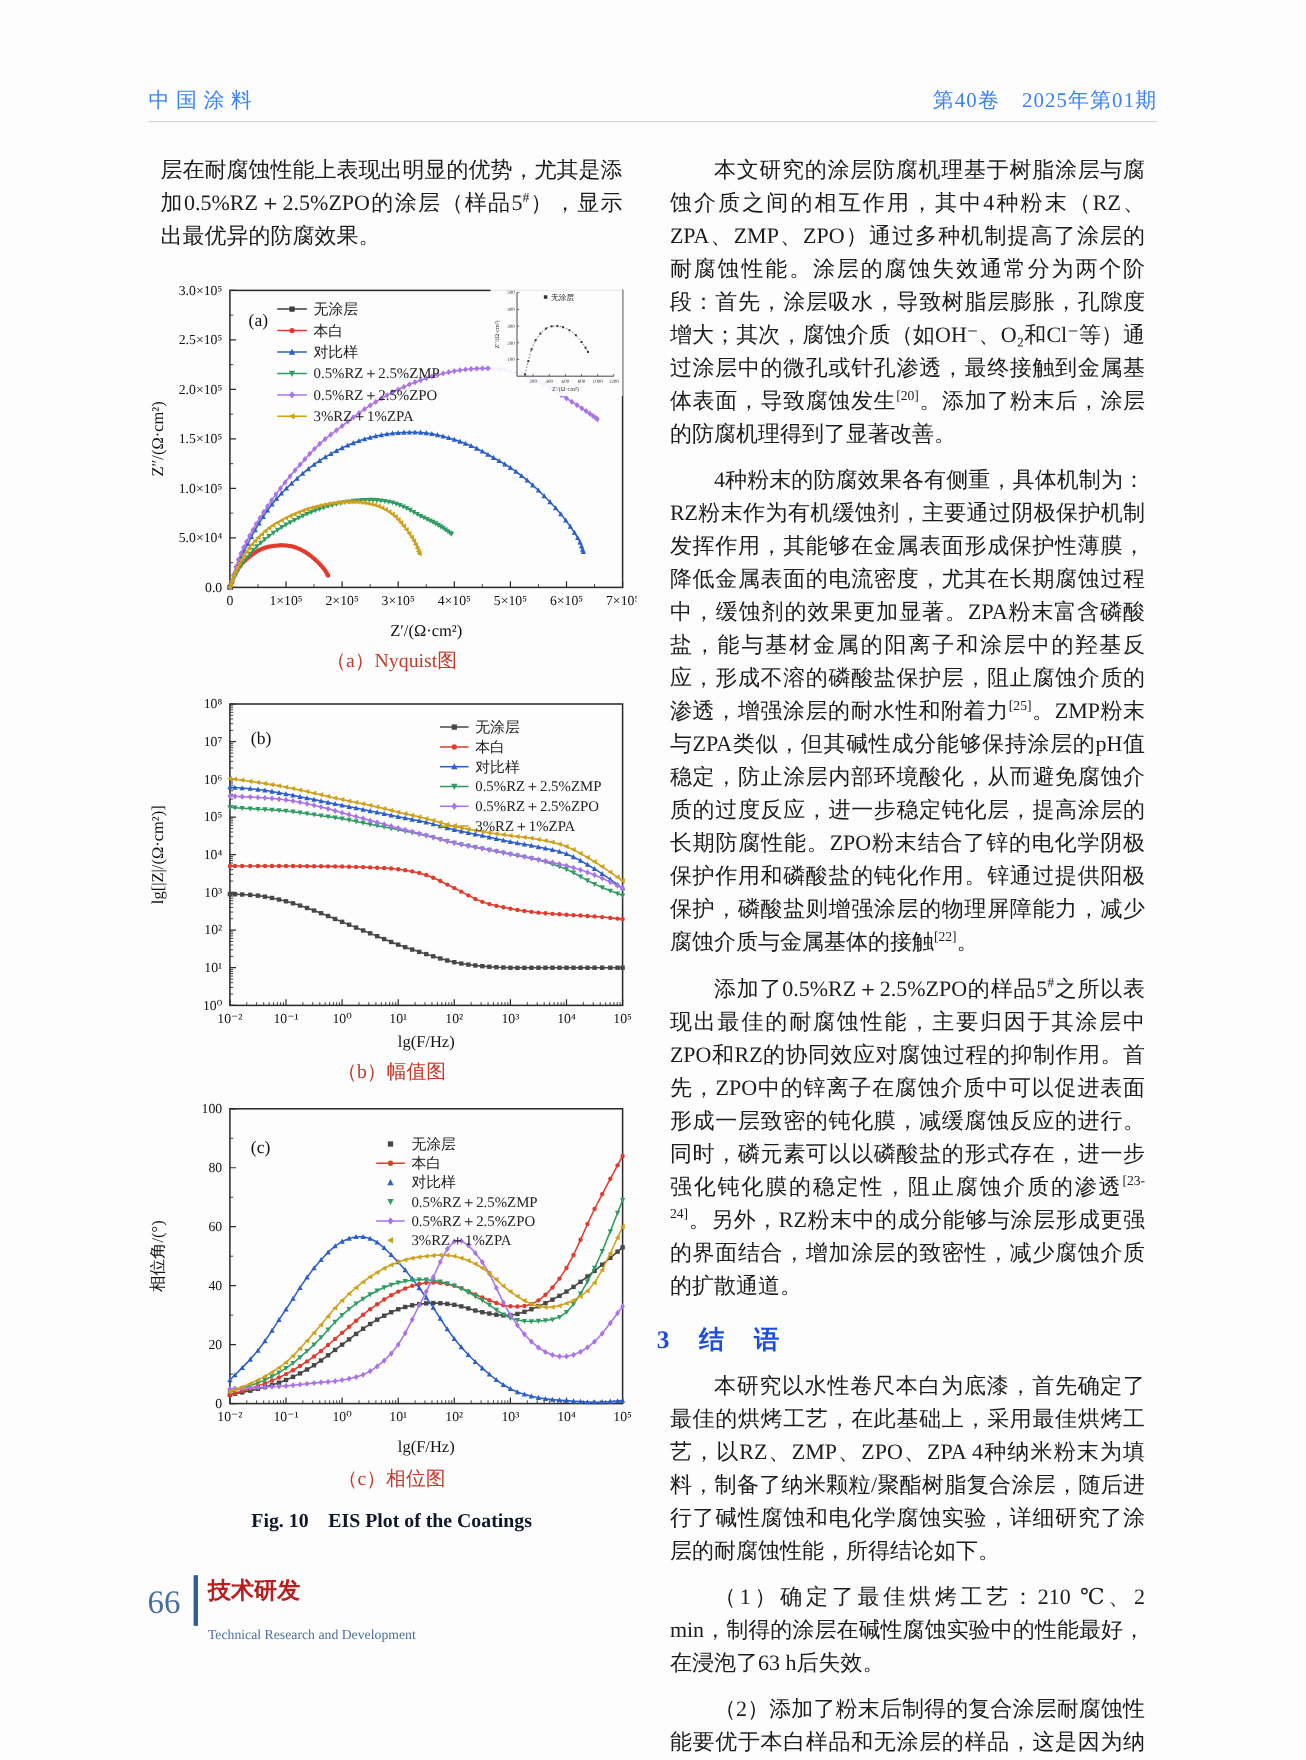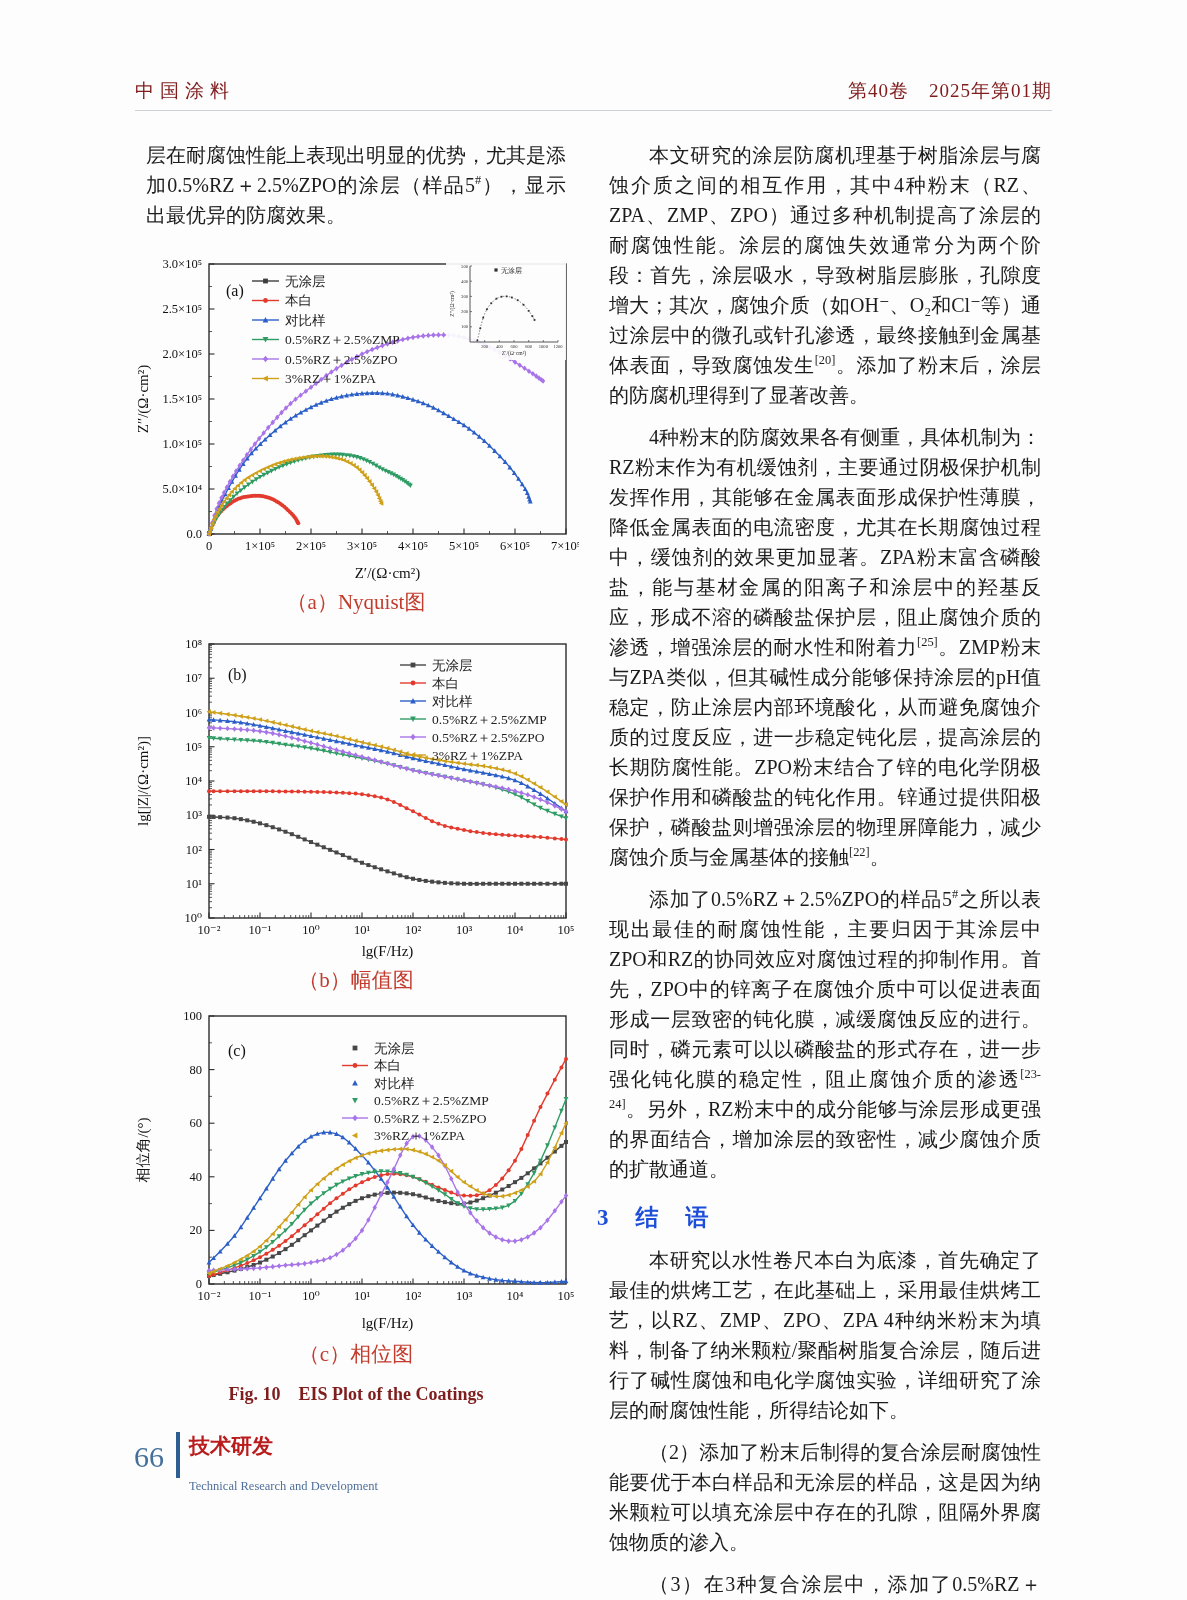--- a/index.html
+++ b/index.html
@@ -1,33 +1,33 @@
 <!DOCTYPE html>
 <html><head>
 <meta charset="utf-8">
 <style>
   html,body{margin:0;padding:0;background:#e9eaec;}
   .page{position:relative;width:1187px;height:1600px;margin:0 auto;background:#fdfdfd;
         font-family:"Liberation Serif","DejaVu Serif",serif;color:#1c1c1c;overflow:hidden;}
   .header{position:absolute;left:135px;right:135px;top:78px;display:flex;
-          justify-content:space-between;font-size:19px;color:#7f1d1d;}
+          justify-content:space-between;font-size:19px;color:#3b82f6;}
   .header .journal{letter-spacing:6px;}
   .header .issue{letter-spacing:1px;}
   .header-rule{position:absolute;left:135px;right:135px;top:110px;height:1px;background:#ccd1d5;}
   .col-left{position:absolute;left:134px;top:128px;width:444px;}
   .col-right{position:absolute;left:597px;top:128px;width:456px;}
   .body-text{font-size:20px;line-height:30px;text-align:justify;text-indent:2em;margin:12px;}
   .no-indent{text-indent:0;}
   .body-text sup{font-size:0.62em;line-height:0;}
   .figure{margin-top:24px;text-align:center;}
   .chart{width:445px;}
   .chart svg{display:block;}
-  .chart-caption{color:#c23b2c;font-size:21px;margin:2px 0 14px;}
+  .chart-caption{color:#c23b2c;font-size:18px;margin:2px 0 14px;}
   .fig-caption-cn{font-weight:bold;font-size:20px;margin-top:20px;color:#111;}
-  .fig-caption-en{font-weight:bold;font-size:18px;margin-top:8px;color:#7f1d1d;}
+  .fig-caption-en{font-weight:bold;font-size:18px;margin-top:8px;color:#0f172a;}
   .section-heading{color:#1d4ed8;font-size:23px;font-weight:bold;margin:18px 0 12px;letter-spacing:2px;}
   .footer{position:absolute;left:134px;top:1432px;display:flex;align-items:flex-start;}
   .page-num{font-size:30px;color:#46709c;margin-top:8px;}
   .footer-bar{display:inline-block;width:4px;height:46px;background:#2c5e92;margin:0 9px 0 12px;}
   .sec-cn{font-size:21px;font-weight:bold;color:#b91c1c;font-family:"Liberation Sans","DejaVu Sans",sans-serif;}
   .sec-en{font-size:12.5px;color:#4f6f9a;margin-top:19px;}
 </style>
 </head>
 <body>
 
@@ -1504,20 +1504,21 @@
       <div class="fig-caption-en">Fig. 10　EIS Plot of the Coatings</div>
     </div>
   </div>
 
   <div class="col-right">
     <p class="body-text rich">本文研究的涂层防腐机理基于树脂涂层与腐蚀介质之间的相互作用，其中4种粉末（RZ、ZPA、ZMP、ZPO）通过多种机制提高了涂层的耐腐蚀性能。涂层的腐蚀失效通常分为两个阶段：首先，涂层吸水，导致树脂层膨胀，孔隙度增大；其次，腐蚀介质（如OH⁻、O₂和Cl⁻等）通过涂层中的微孔或针孔渗透，最终接触到金属基体表面，导致腐蚀发生<sup>[20]</sup>。添加了粉末后，涂层的防腐机理得到了显著改善。</p>
     <p class="body-text rich">4种粉末的防腐效果各有侧重，具体机制为：RZ粉末作为有机缓蚀剂，主要通过阴极保护机制发挥作用，其能够在金属表面形成保护性薄膜，降低金属表面的电流密度，尤其在长期腐蚀过程中，缓蚀剂的效果更加显著。ZPA粉末富含磷酸盐，能与基材金属的阳离子和涂层中的羟基反应，形成不溶的磷酸盐保护层，阻止腐蚀介质的渗透，增强涂层的耐水性和附着力<sup>[25]</sup>。ZMP粉末与ZPA类似，但其碱性成分能够保持涂层的pH值稳定，防止涂层内部环境酸化，从而避免腐蚀介质的过度反应，进一步稳定钝化层，提高涂层的长期防腐性能。ZPO粉末结合了锌的电化学阴极保护作用和磷酸盐的钝化作用。锌通过提供阳极保护，磷酸盐则增强涂层的物理屏障能力，减少腐蚀介质与金属基体的接触<sup>[22]</sup>。</p>
     <p class="body-text rich">添加了0.5%RZ＋2.5%ZPO的样品5<sup>#</sup>之所以表现出最佳的耐腐蚀性能，主要归因于其涂层中ZPO和RZ的协同效应对腐蚀过程的抑制作用。首先，ZPO中的锌离子在腐蚀介质中可以促进表面形成一层致密的钝化膜，减缓腐蚀反应的进行。同时，磷元素可以以磷酸盐的形式存在，进一步强化钝化膜的稳定性，阻止腐蚀介质的渗透<sup>[23-24]</sup>。另外，RZ粉末中的成分能够与涂层形成更强的界面结合，增加涂层的致密性，减少腐蚀介质的扩散通道。</p>
     <h2 class="section-heading">3　结　语</h2>
     <p class="body-text rich">本研究以水性卷尺本白为底漆，首先确定了最佳的烘烤工艺，在此基础上，采用最佳烘烤工艺，以RZ、ZMP、ZPO、ZPA 4种纳米粉末为填料，制备了纳米颗粒/聚酯树脂复合涂层，随后进行了碱性腐蚀和电化学腐蚀实验，详细研究了涂层的耐腐蚀性能，所得结论如下。</p>
+    <p class="body-text rich">（1）确定了最佳烘烤工艺：210 ℃、2 min，制得的涂层在碱性腐蚀实验中的性能最好，在浸泡了63 h后失效。</p>
     <p class="body-text rich">（2）添加了粉末后制得的复合涂层耐腐蚀性能要优于本白样品和无涂层的样品，这是因为纳米颗粒可以填充涂层中存在的孔隙，阻隔外界腐蚀物质的渗入。</p>
     <p class="body-text rich">（3）在3种复合涂层中，添加了0.5%RZ＋2.5%ZPO</p>
   </div>
 
   <div class="footer">
     <span class="page-num">66</span>
     <span class="footer-bar"></span>
     <div class="footer-sec">
       <div class="sec-cn">技术研发</div>
       <div class="sec-en">Technical Research and Development</div>

